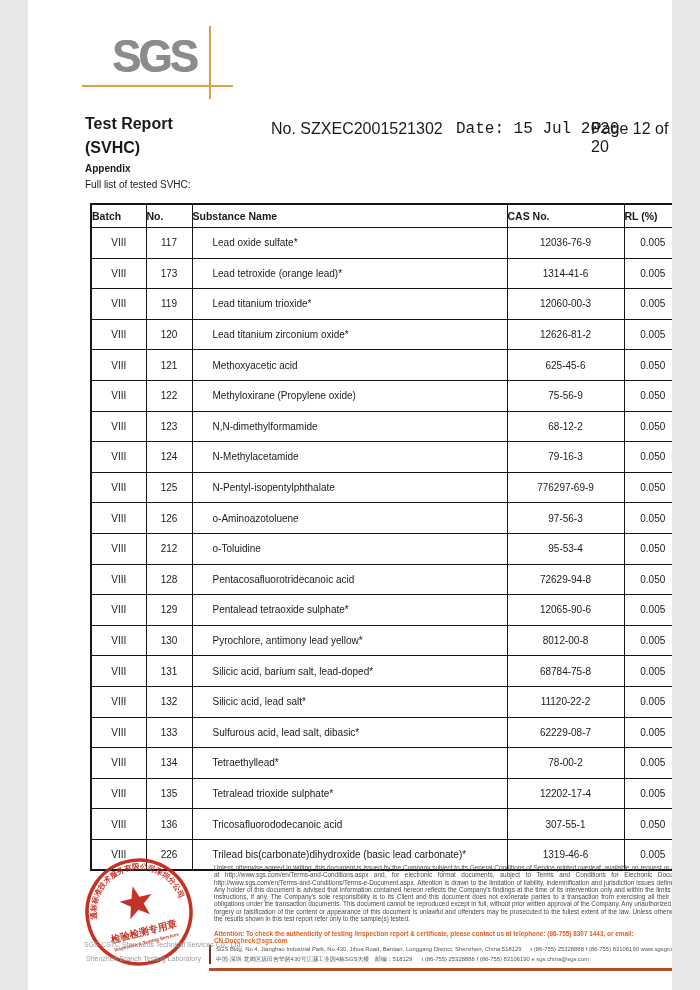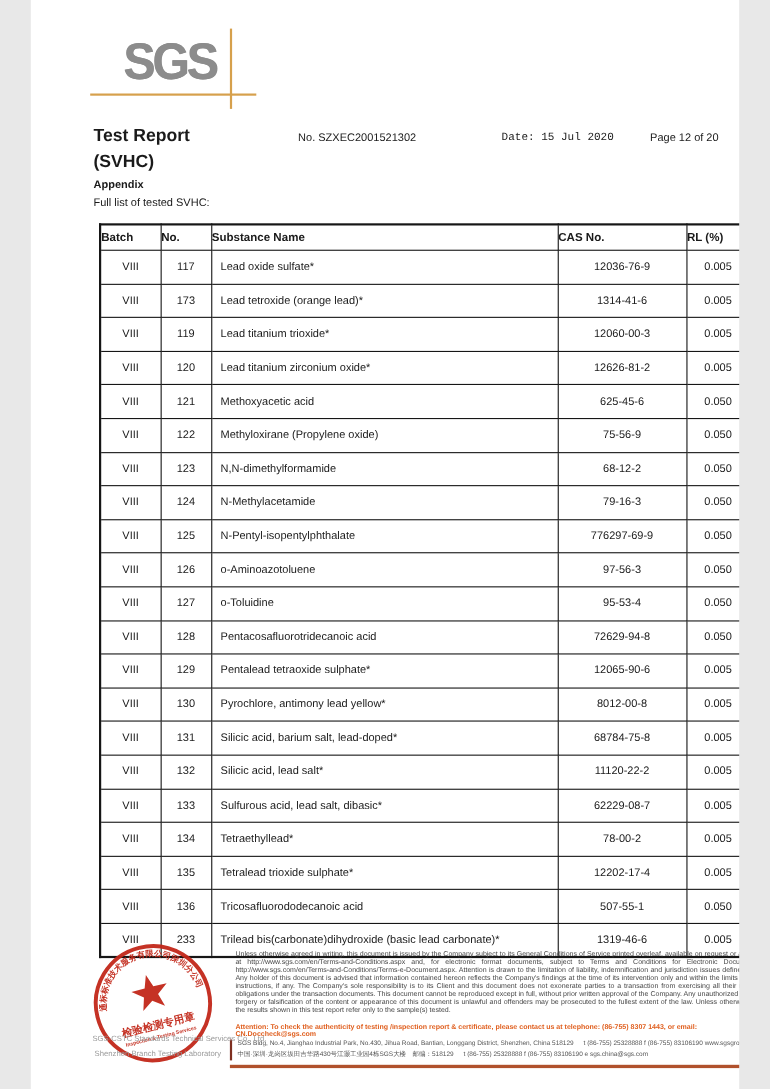--- a/index.html
+++ b/index.html
@@ -14,41 +14,41 @@
     position:absolute; left:84px; top:28px;
     font-size:47px; font-weight:bold; color:#8c8c8c;
     letter-spacing:-3px; transform:scaleX(.93); transform-origin:left top;
     text-shadow:.6px 0 0 #8c8c8c;
   }
   .logo-hline { position:absolute; left:54px; top:85px; width:151px; height:2px; background:#d6a04c; }
   .logo-vline { position:absolute; left:181px; top:26px; width:2px; height:73px; background:#d6a04c; }
   
   .title1 { position:absolute; left:57px; top:115px; font-size:16px; font-weight:bold; }
   .title2 { position:absolute; left:57px; top:139px; font-size:16px; font-weight:bold; }
-  .meta   { position:absolute; top:120px; font-size:10px; }
+  .meta   { position:absolute; top:120px; font-size:16px; }
   .meta-no   { left:243px; }
   .meta-date { left:428px;font-family:Liberation Mono, monospace; }
   .meta-page { left:563px; }
   .appendix   { position:absolute; left:57px; top:163px; font-size:10px; font-weight:bold; }
   .list-title { position:absolute; left:57px; top:179px; font-size:10px; font-weight:normal; }
   
   table.svhc {
     position:absolute; left:62px; top:203px; width:591px;
     border-collapse:collapse; table-layout:fixed;
     border:2px solid #161616;
   }
   table.svhc th {
     height:22px; font-size:10.5px; font-weight:bold;
     border:1px solid #161616; text-align:left; padding:0;
   }
   table.svhc td {
     height:29.6px; font-size:10px; border:1px solid #161616;
     text-align:center; padding:0; overflow:hidden; white-space:nowrap;
   }
-  table.svhc td.name-cell { text-align:left; padding-left:8px; }
+  table.svhc td.name-cell { text-align:left; padding-left:20px; }
   
   .stamp {
     position:absolute; left:54px; top:855px; width:114px; height:114px;
     transform:rotate(-14deg); opacity:.95; z-index:1;
   }
   .co-line {
     position:absolute; font-size:7px; color:#9a9a9a; z-index:3;
     filter:blur(.35px); white-space:nowrap;
   }
   .co-line1 { left:56px; top:941px; }
@@ -173,21 +173,21 @@
         </tr>
         <tr>
           <td>VIII</td>
           <td>126</td>
           <td class="name-cell">o-Aminoazotoluene</td>
           <td>97-56-3</td>
           <td>0.050</td>
         </tr>
         <tr>
           <td>VIII</td>
-          <td>127</td>
+          <td>212</td>
           <td class="name-cell">o-Toluidine</td>
           <td>95-53-4</td>
           <td>0.050</td>
         </tr>
         <tr>
           <td>VIII</td>
           <td>128</td>
           <td class="name-cell">Pentacosafluorotridecanoic acid</td>
           <td>72629-94-8</td>
           <td>0.050</td>
@@ -238,26 +238,26 @@
           <td>VIII</td>
           <td>135</td>
           <td class="name-cell">Tetralead trioxide sulphate*</td>
           <td>12202-17-4</td>
           <td>0.005</td>
         </tr>
         <tr>
           <td>VIII</td>
           <td>136</td>
           <td class="name-cell">Tricosafluorododecanoic acid</td>
-          <td>507-55-1</td>
-          <td>0.050</td>
-        </tr>
-        <tr>
-          <td>VIII</td>
-          <td>233</td>
+          <td>307-55-1</td>
+          <td>0.050</td>
+        </tr>
+        <tr>
+          <td>VIII</td>
+          <td>226</td>
           <td class="name-cell">Trilead bis(carbonate)dihydroxide (basic lead carbonate)*</td>
           <td>1319-46-6</td>
           <td>0.005</td>
         </tr>
       </tbody>
   </table>
 
   <svg class="stamp" viewBox="0 0 112 112" width="114" height="114">
     <circle cx="56" cy="56" r="51" fill="none" stroke="#c2281a" stroke-width="3.5"></circle>
     <defs>

